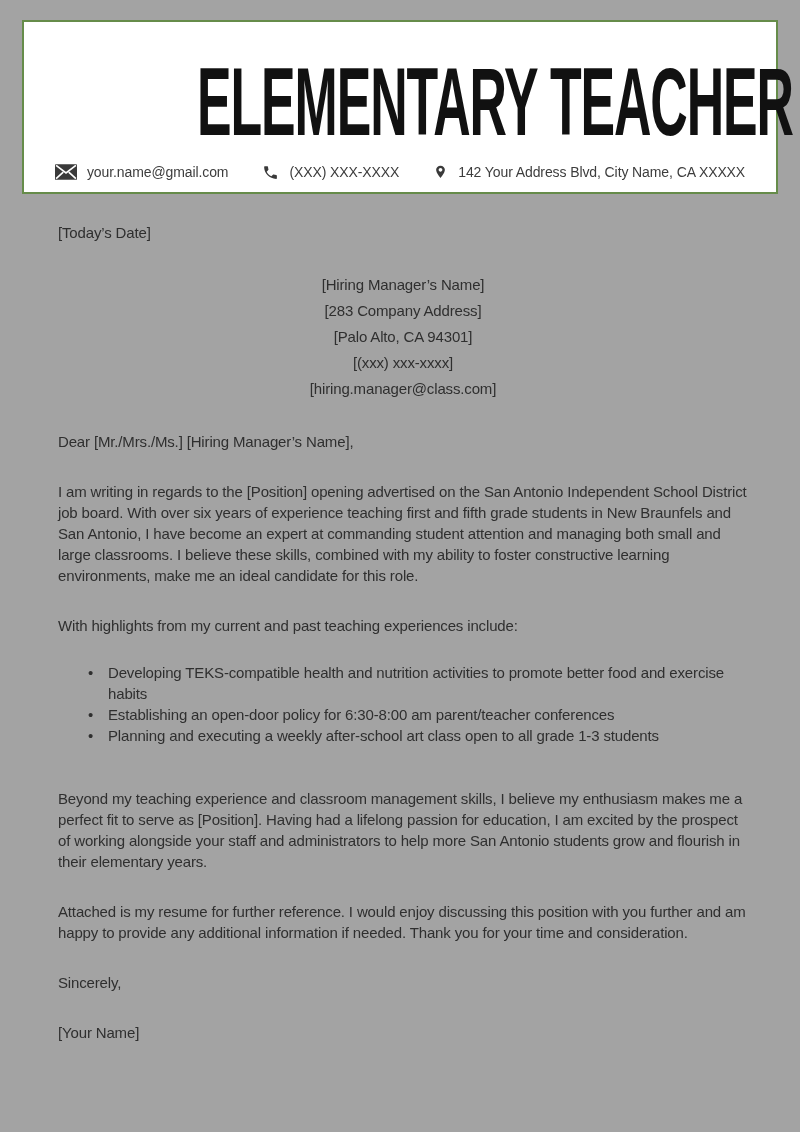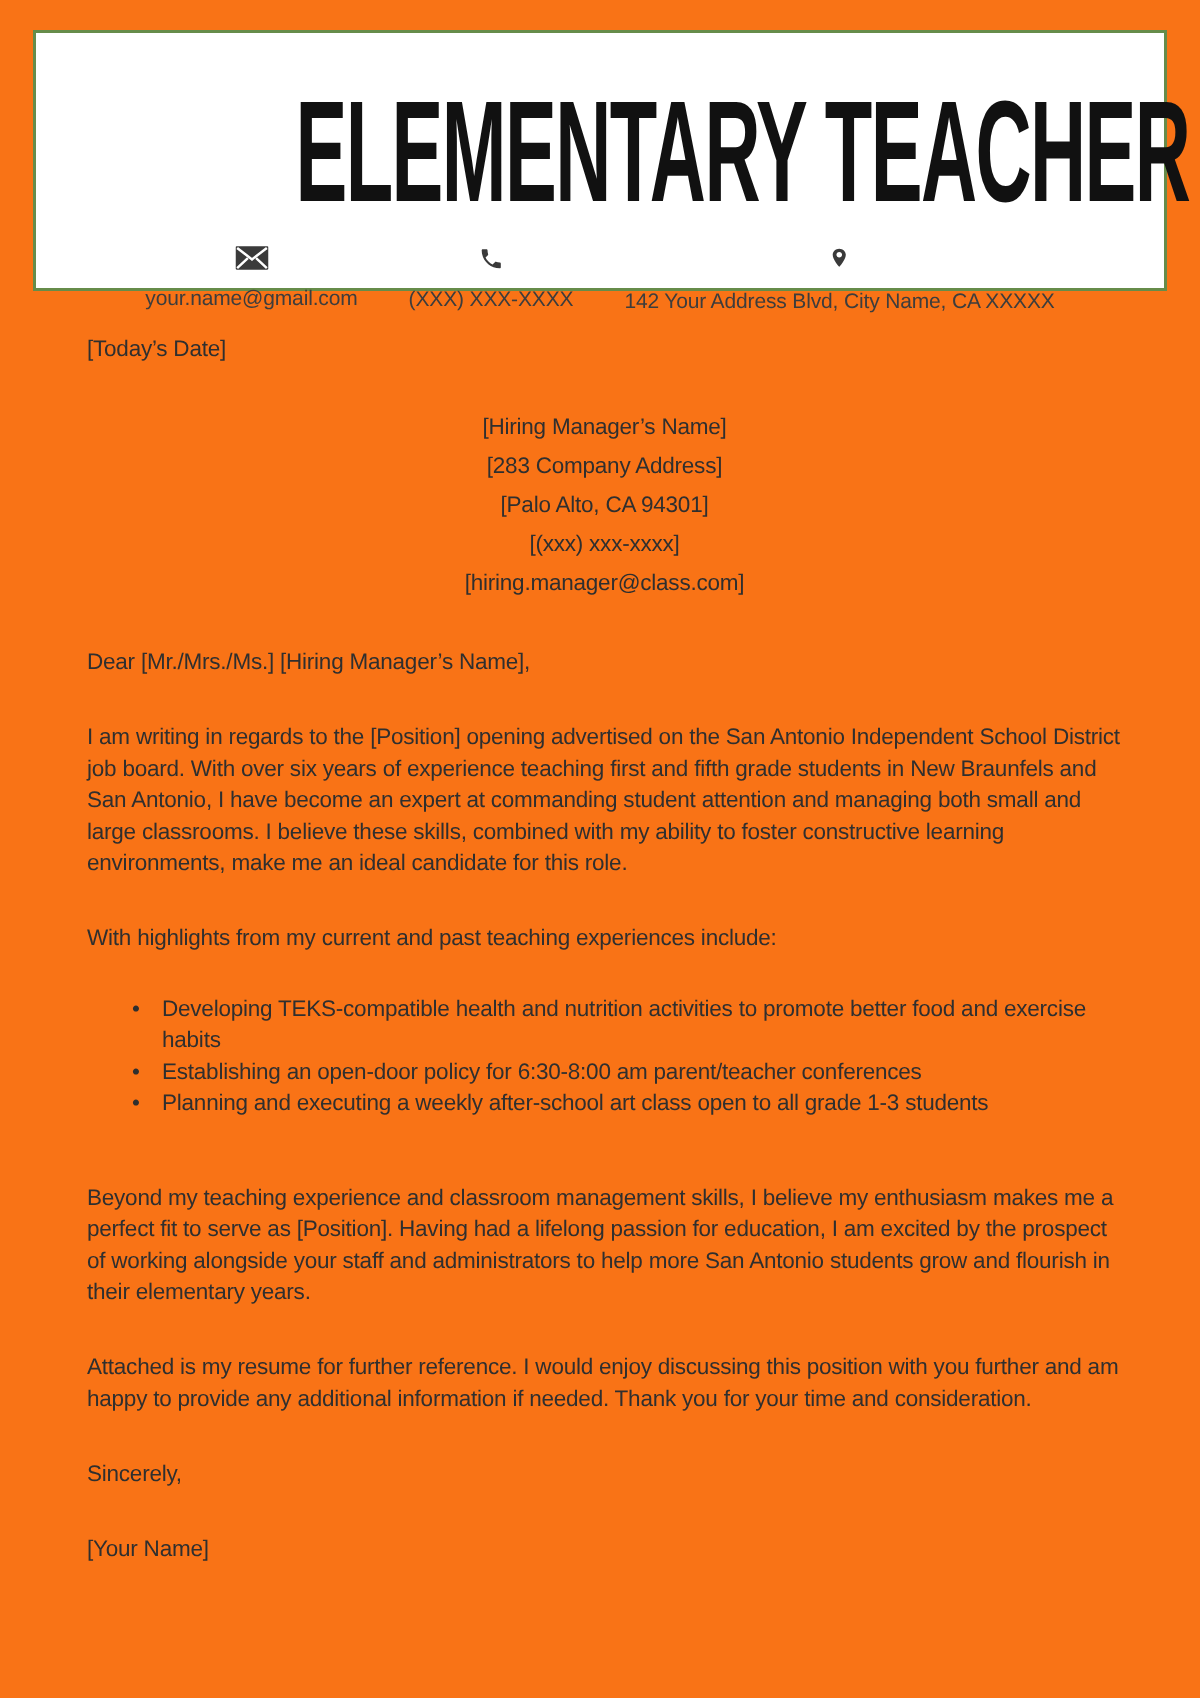--- a/index.html
+++ b/index.html
@@ -1,21 +1,21 @@
 <!DOCTYPE html>
 <html><head>
 <meta charset="utf-8">
 <style>
   * { box-sizing: border-box; }
   html, body { margin: 0; padding: 0; background: #ffffff; }
   .page {
     position: relative;
     width: 800px;
     height: 1132px;
-    background: #f97316;
+    background: #a3a3a3;
     font-family: "Liberation Sans", sans-serif;
     color: #2f2f2f;
     overflow: hidden;
   }
 
   
   .header-box {
     position: absolute;
     left: 22px;
     top: 20px;
@@ -45,21 +45,20 @@
     align-items: center;
     gap: 34px;
   }
   .contact-item {
     display: flex;
     align-items: center;
     gap: 10px;
     font-size: 14px;
     color: #3d3d3d;
     letter-spacing: -0.1px;
-    flex-direction: column;
   }
   .contact-item .icon { display: inline-flex; color: #3a3a3a; flex: none; }
 
   
   .letter {
     position: absolute;
     left: 58px;
     top: 222px;
     width: 690px;
     font-size: 15px;

